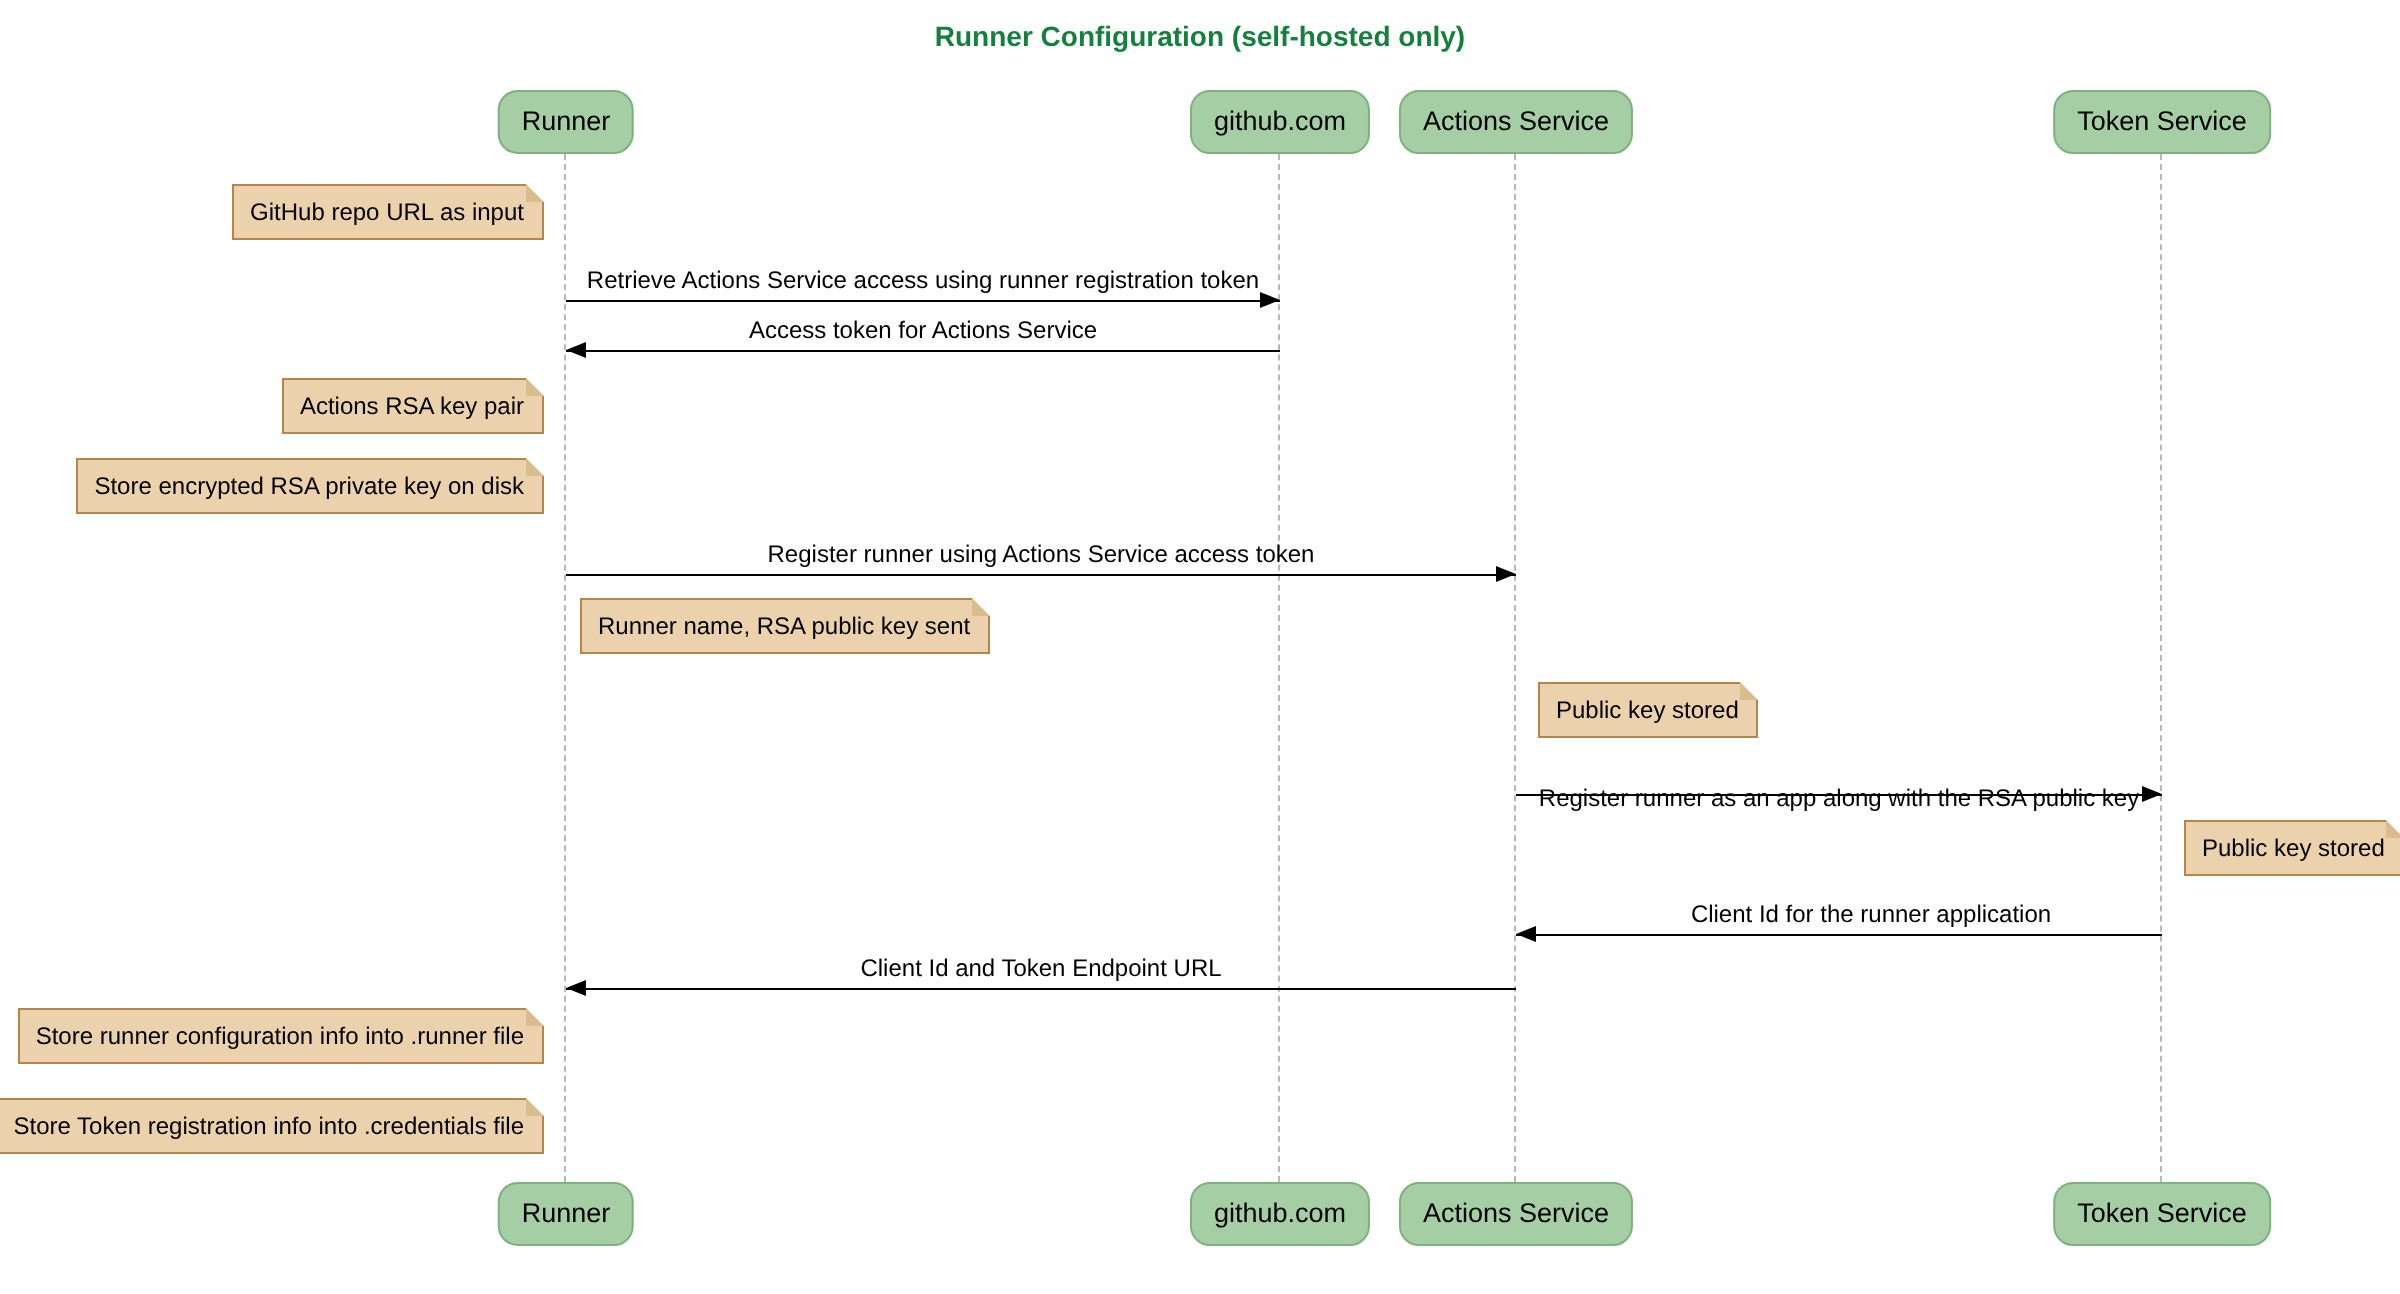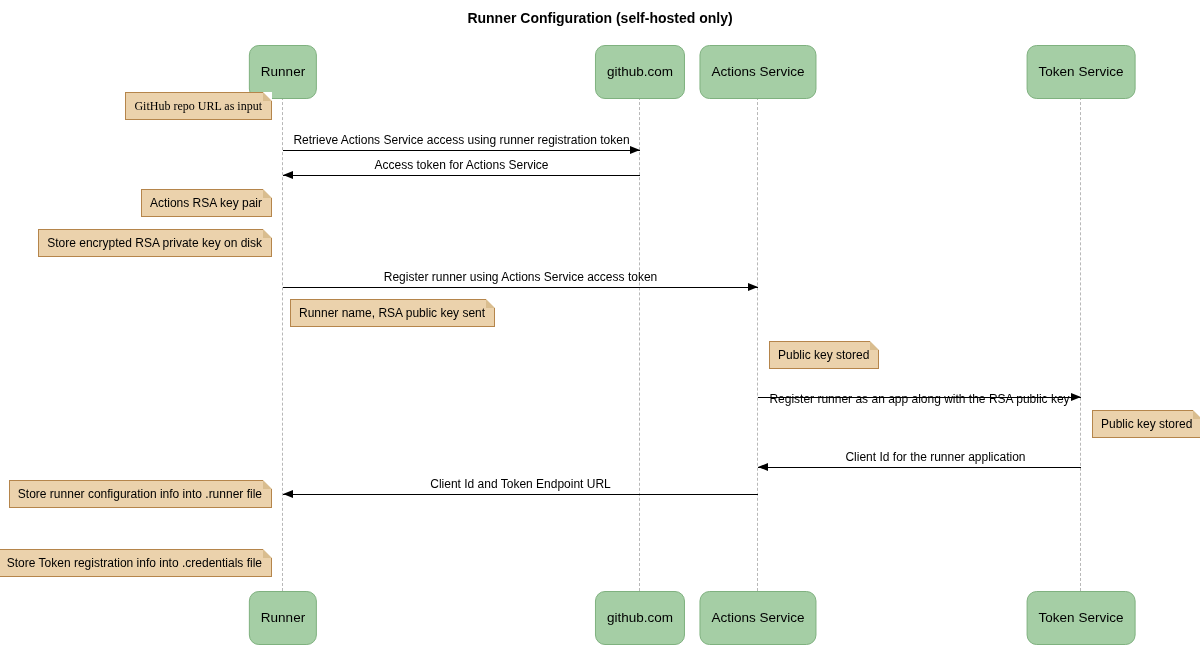--- a/index.html
+++ b/index.html
@@ -12,35 +12,35 @@
     color: #000;
     overflow: hidden;
   }
   .title {
     position: absolute;
     top: 10px; left: 0;
     width: 100%;
     text-align: center;
     font-size: 14px;
     font-weight: bold;
-    color: #000000;
+    color: #15803d;
   }
   .lifeline {
     position: absolute;
     width: 0;
     border-left: 1px dashed var(--lifeline, #b8b8b8);
     z-index: 1;
   }
   .participant {
     position: absolute;
     transform: translateX(-50%);
     background: var(--p-fill, #A5CEA5);
     border: 1px solid var(--p-border, #7FB17F);
     border-radius: 10px;
-    padding: 18px 11px;
+    padding: 7px 11px;
     font-size: 13.5px;
     line-height: 16px;
     white-space: nowrap;
     z-index: 3;
   }
   .note {
     position: absolute;
     background: var(--n-fill, #EBD2AC);
     border: 1px solid var(--n-border, #B5854B);
     padding: 6px 9px 6px 8px;
@@ -93,27 +93,27 @@
       <div class="lifeline" style="left: 757px; top: 77px; height: 514px;"></div>
       <div class="lifeline" style="left: 1080px; top: 77px; height: 514px;"></div>
       <div class="participant" style="left: 283px; top: 45px;">Runner</div>
       <div class="participant" style="left: 283px; top: 591px;">Runner</div>
       <div class="participant" style="left: 640px; top: 45px;">github.com</div>
       <div class="participant" style="left: 640px; top: 591px;">github.com</div>
       <div class="participant" style="left: 758px; top: 45px;">Actions Service</div>
       <div class="participant" style="left: 758px; top: 591px;">Actions Service</div>
       <div class="participant" style="left: 1081px; top: 45px;">Token Service</div>
       <div class="participant" style="left: 1081px; top: 591px;">Token Service</div>
-      <div class="note" style="top: 92px; right: 928px; font-family: Liberation Serif, serif;">GitHub repo URL as input</div>
+      <div class="note" style="top: 92px; right: 928px;">GitHub repo URL as input</div>
       <div class="note" style="top: 189px; right: 928px;">Actions RSA key pair</div>
       <div class="note" style="top: 229px; right: 928px;">Store encrypted RSA private key on disk</div>
       <div class="note" style="top: 299px; left: 290px;">Runner name, RSA public key sent</div>
       <div class="note" style="top: 341px; left: 769px;">Public key stored</div>
       <div class="note" style="top: 410px; left: 1092px;">Public key stored</div>
-      <div class="note" style="top: 480px; right: 928px;">Store runner configuration info into .runner file</div>
+      <div class="note" style="top: 504px; right: 928px;">Store runner configuration info into .runner file</div>
       <div class="note" style="top: 549px; right: 928px;">Store Token registration info into .credentials file</div>
       <div class="msg-label" style="left: 283px; width: 357px; top: 133px;">Retrieve Actions Service access using runner registration token</div>
       <div class="msg-line" style="left: 283px; width: 357px; top: 150px;"></div>
       <div class="arrow arrow-right" style="left: 630px; top: 146px;"></div>
       <div class="msg-label" style="left: 283px; width: 357px; top: 158px;">Access token for Actions Service</div>
       <div class="msg-line" style="left: 283px; width: 357px; top: 175px;"></div>
       <div class="arrow arrow-left" style="left: 283px; top: 171px;"></div>
       <div class="msg-label" style="left: 283px; width: 475px; top: 270px; text-align: center;">Register runner using Actions Service access token</div>
       <div class="msg-line" style="left: 283px; width: 475px; top: 287px;"></div>
       <div class="arrow arrow-right" style="left: 748px; top: 283px;"></div>

